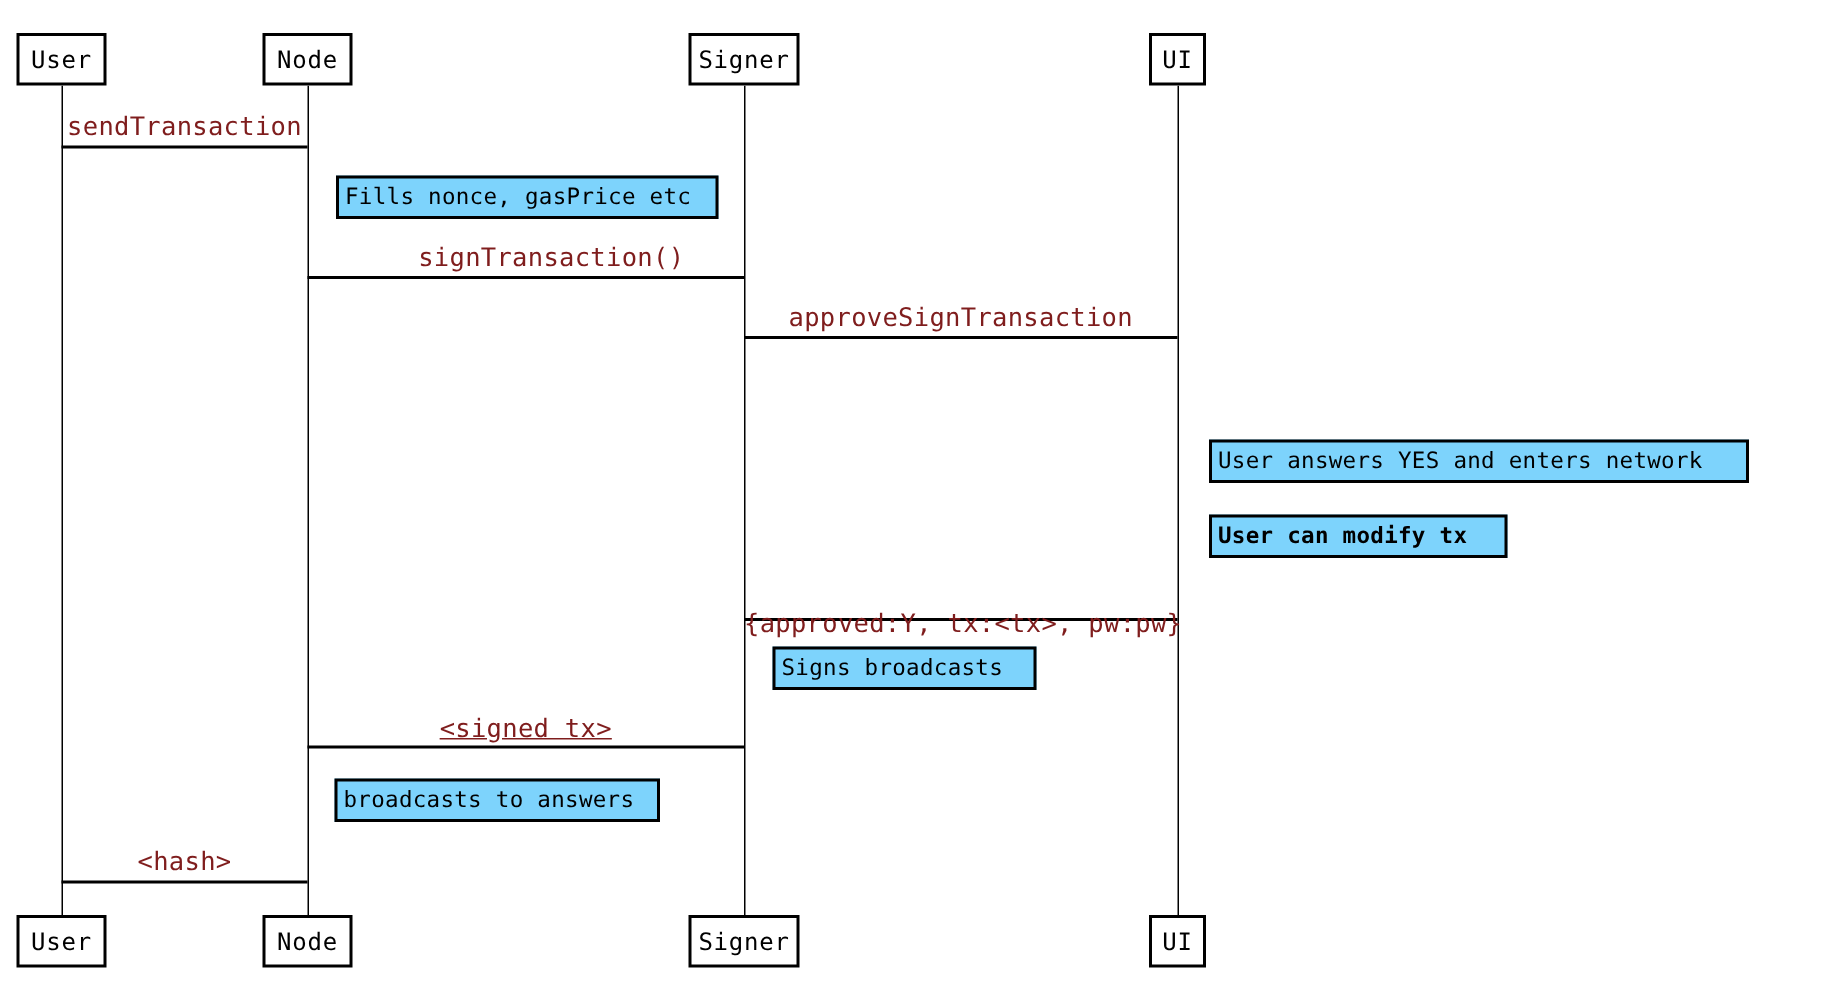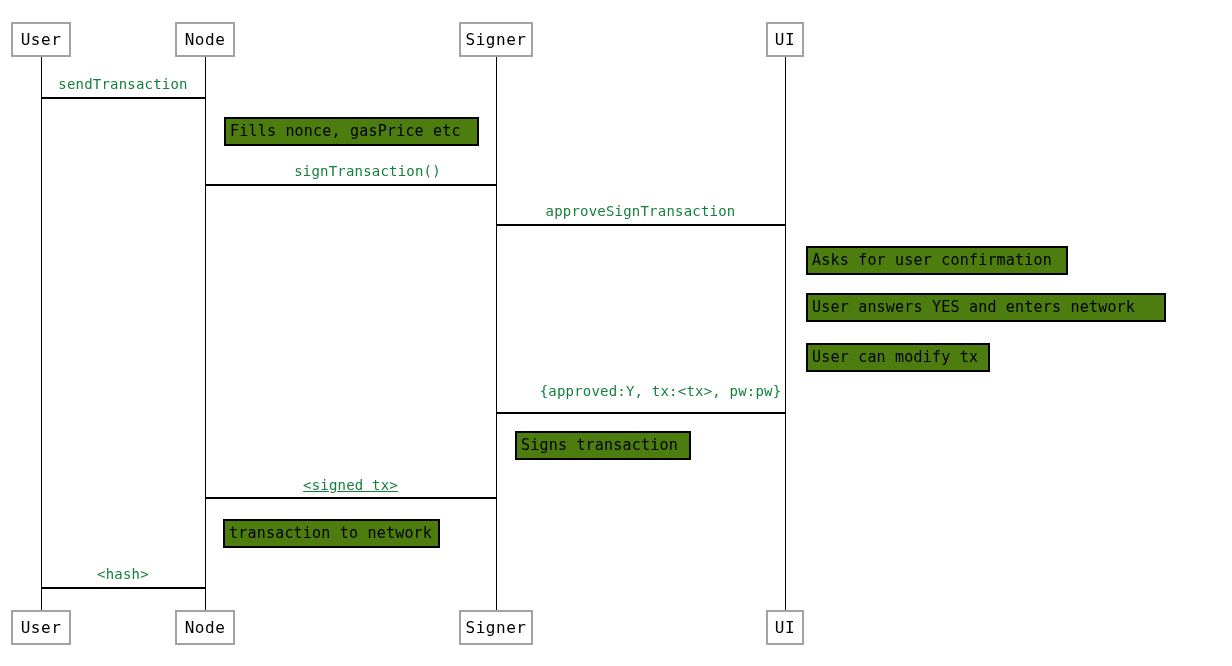--- a/index.html
+++ b/index.html
@@ -15,21 +15,21 @@
     position: relative;
     width: 1232px;
     height: 666px;
     background: #ffffff;
     overflow: hidden;
   }
   
   .participant {
     position: absolute;
     box-sizing: border-box;
-    border: 2px solid #a3a3a3;
+    border: 2px solid #000000;
     background: #ffffff;
     display: flex;
     align-items: center;
     justify-content: center;
     font-size: 16px;
     line-height: 1;
     color: #000000;
     letter-spacing: 0.5px;
     z-index: 3;
   }
@@ -43,34 +43,34 @@
   
   .msg-line {
     position: absolute;
     height: 0;
     border-top: 2px solid #000000;
     z-index: 2;
   }
   
   .msg-label {
     position: absolute;
-    font-size: 14px;
+    font-size: 17px;
     line-height: 1;
-    color: #15803d;
+    color: #7f1d1d;
     white-space: nowrap;
     text-align: center;
     z-index: 2;
     letter-spacing: 0.2px;
   }
   
   .note {
     position: absolute;
     box-sizing: border-box;
     border: 2px solid #000000;
-    background: #4d7c0f;
+    background: #7dd3fc;
     font-size: 15px;
     line-height: 1;
     color: #000000;
     display: flex;
     align-items: center;
     overflow: hidden;
     padding-left: 4px;
     white-space: nowrap;
     z-index: 3;
     letter-spacing: 0.2px;
@@ -84,31 +84,30 @@
     <div class="lifeline" style="left: 205px; top: 57px; height: 553px;"></div>
     <div class="lifeline" style="left: 496px; top: 57px; height: 553px;"></div>
     <div class="lifeline" style="left: 785px; top: 57px; height: 553px;"></div>
     <div class="msg-line" style="left: 41px; top: 97px; width: 164px;"></div>
     <div class="msg-label" style="left: 41px; width: 164px; top: 77px;">sendTransaction</div>
     <div class="msg-line" style="left: 205px; top: 184px; width: 291px;"></div>
     <div class="msg-label" style="left: 222px; width: 291px; top: 164px;">signTransaction()</div>
     <div class="msg-line" style="left: 496px; top: 224px; width: 289px;"></div>
     <div class="msg-label" style="left: 496px; width: 289px; top: 204px;">approveSignTransaction</div>
     <div class="msg-line" style="left: 496px; top: 412px; width: 289px;"></div>
-    <div class="msg-label" style="left: 496px; width: 289px; top: 384px; padding-left: 20px;">{approved:Y, tx:&lt;tx&gt;, pw:pw}</div>
+    <div class="msg-label" style="left: 496px; width: 289px; top: 408px;">{approved:Y, tx:&lt;tx&gt;, pw:pw}</div>
     <div class="msg-line" style="left: 205px; top: 497px; width: 291px;"></div>
     <div class="msg-label" style="left: 205px; width: 291px; top: 478px; text-decoration: underline;">&lt;signed tx&gt;</div>
     <div class="msg-line" style="left: 41px; top: 587px; width: 164px;"></div>
     <div class="msg-label" style="left: 41px; width: 164px; top: 567px;">&lt;hash&gt;</div>
     <div class="note" style="left: 224px; top: 117px; width: 255px; height: 29px;">Fills nonce, gasPrice etc</div>
-    <div class="note" style="left: 806px; top: 246px; width: 262px; height: 29px;">Asks for user confirmation</div>
     <div class="note" style="left: 806px; top: 293px; width: 360px; height: 29px;">User answers YES and enters network</div>
-    <div class="note" style="left: 806px; top: 343px; width: 184px; height: 29px;">User can modify tx</div>
-    <div class="note" style="left: 515px; top: 431px; width: 176px; height: 29px;">Signs transaction</div>
-    <div class="note" style="left: 223px; top: 519px; width: 217px; height: 29px;">transaction to network</div>
+    <div class="note" style="left: 806px; top: 343px; width: 199px; height: 29px; font-weight: bold;">User can modify tx</div>
+    <div class="note" style="left: 515px; top: 431px; width: 176px; height: 29px;">Signs broadcasts</div>
+    <div class="note" style="left: 223px; top: 519px; width: 217px; height: 29px;">broadcasts to answers</div>
     <div class="participant" style="left: 11px; top: 22px; width: 60px; height: 35px;">User</div>
     <div class="participant" style="left: 11px; top: 610px; width: 60px; height: 35px;">User</div>
     <div class="participant" style="left: 175px; top: 22px; width: 60px; height: 35px;">Node</div>
     <div class="participant" style="left: 175px; top: 610px; width: 60px; height: 35px;">Node</div>
     <div class="participant" style="left: 459px; top: 22px; width: 74px; height: 35px;">Signer</div>
     <div class="participant" style="left: 459px; top: 610px; width: 74px; height: 35px;">Signer</div>
     <div class="participant" style="left: 766px; top: 22px; width: 38px; height: 35px;">UI</div>
     <div class="participant" style="left: 766px; top: 610px; width: 38px; height: 35px;">UI</div>
   </div>
 

